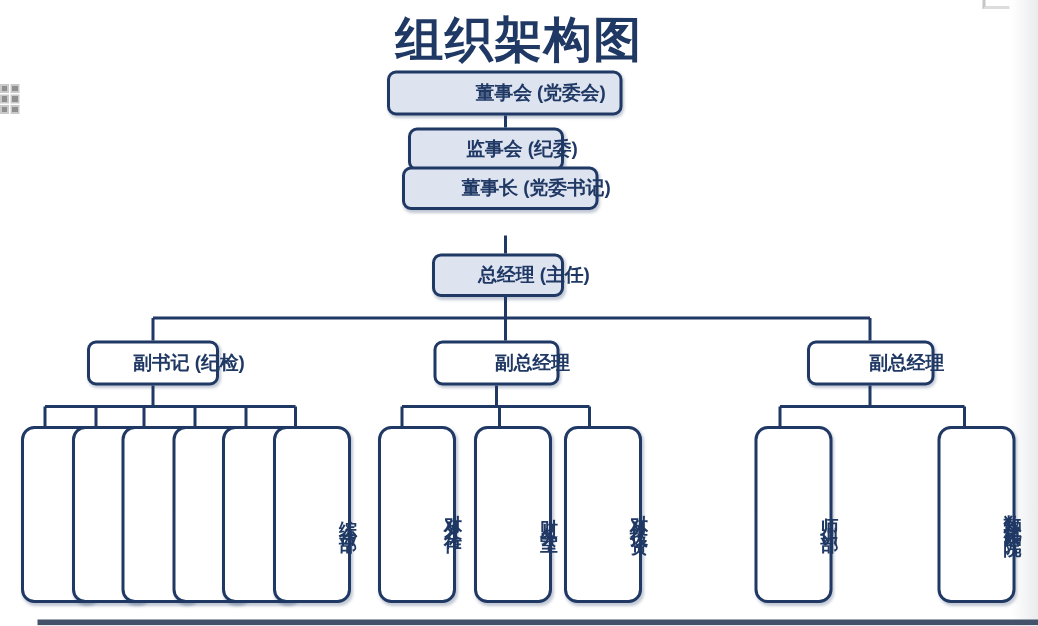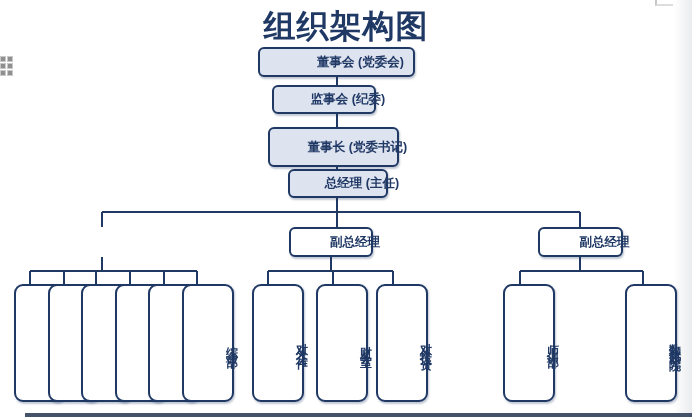--- a/index.html
+++ b/index.html
@@ -73,27 +73,30 @@
     <path class="connector" d="M331,257 V271 M268,271 H393 M268,271 V284 M333,271 V284 M393,271 V284"></path>
     <path class="connector" d="M580,257 V271 M520,271 H643 M520,271 V284 M643,271 V284"></path>
   </svg>
 
   <div class="box level" style="left:258px;top:47px;width:157px;height:30px">
     <span>董事会 (党委会)</span>
   </div>
   <div class="box level" style="left:272px;top:85px;width:104px;height:29px">
     <span>监事会 (纪委)</span>
   </div>
-  <div class="box level" style="left:268px;top:127px;width:131px;height:40px">
+  <div class="box level" style="left:268px;top:111px;width:131px;height:29px">
     <span>董事长 (党委书记)</span>
   </div>
-  <div class="box level" style="left:288px;top:169px;width:100px;height:29px">
+  <div class="box level" style="left:288px;top:169px;width:88px;height:29px">
     <span>总经理 (主任)</span>
   </div>
 
+  <div class="box" style="left:58px;top:227px;width:88px;height:30px">
+    <span>副书记 (纪检)</span>
+  </div>
   <div class="box" style="left:289px;top:227px;width:84px;height:30px">
     <span>副总经理</span>
   </div>
   <div class="box" style="left:538px;top:227px;width:85px;height:30px">
     <span>副总经理</span>
   </div>
 
   <div class="box leaf" style="left:14px;top:284px;width:32px;height:118px">
     <span class="vtext">党务工会</span>
   </div>

